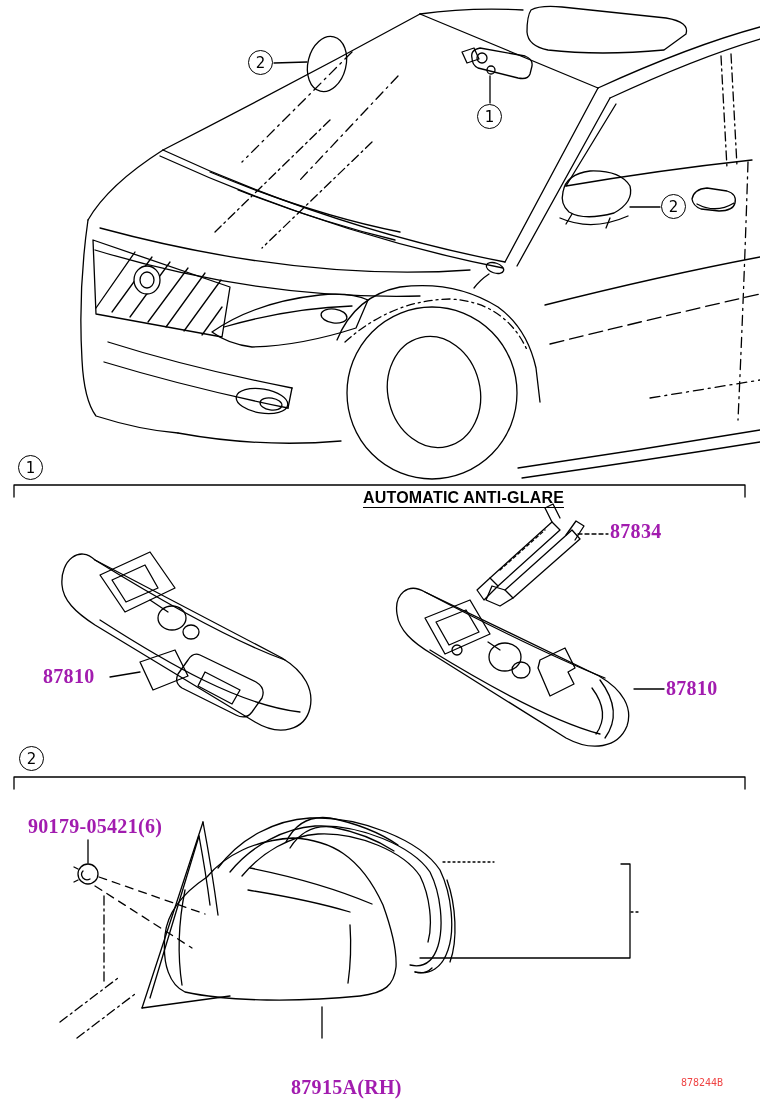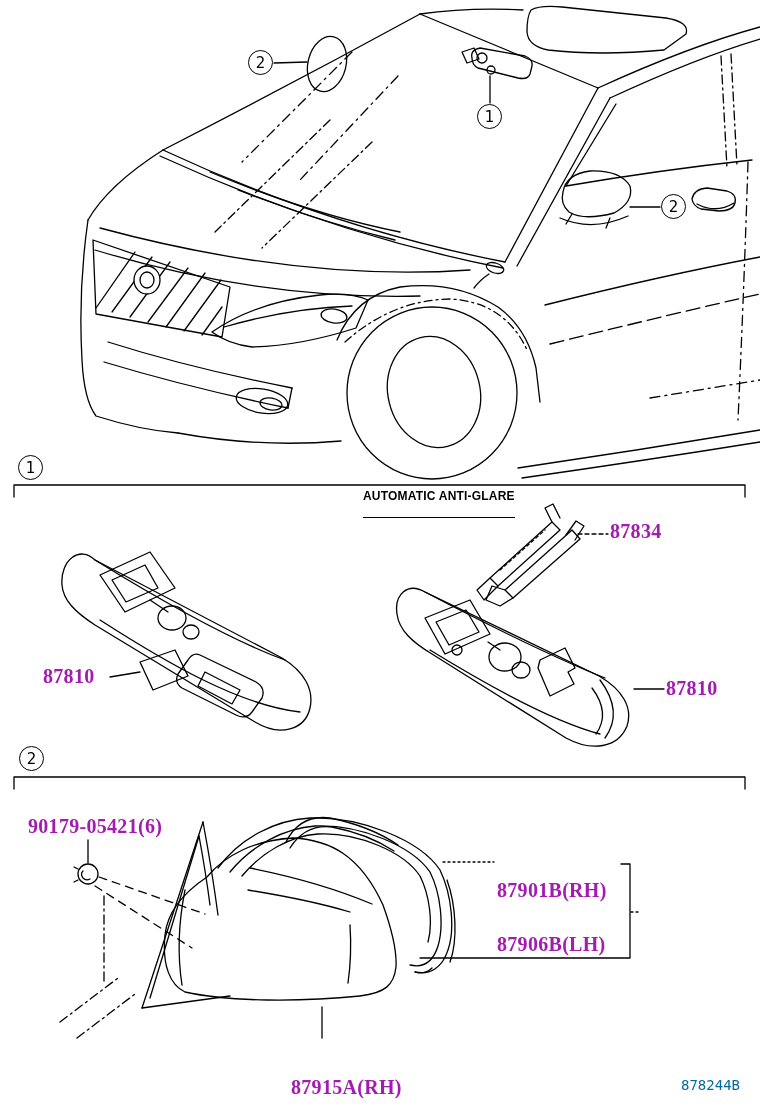--- a/index.html
+++ b/index.html
@@ -4,28 +4,28 @@
 <style>
   html,body{margin:0;padding:0;background:#fff;}
   .page{position:relative;width:760px;height:1112px;background:#fff;overflow:hidden;
         font-family:"DejaVu Sans Mono", monospace;color:#000;}
   svg.art{position:absolute;left:0;top:0;}
   svg.art *{vector-effect:non-scaling-stroke;}
   .lbl{position:absolute;font-family:Liberation Serif, serif;font-weight:bold;
        font-size:20px;line-height:18px;letter-spacing:0.3px;white-space:pre;color:#a21caf;}
   .lbl .row{display:block;}
   .heading{position:absolute;left:363px;top:489px;font-family:"Liberation Sans", sans-serif;
-       font-weight:bold;font-size:12px;letter-spacing:0.2px;color:#000;
-       border-bottom:1.5px solid #000;padding-bottom:14px;white-space:pre;}
+       font-weight:bold;font-size:16px;letter-spacing:0.2px;color:#000;
+       border-bottom:1.5px solid #000;padding-bottom:0;white-space:pre;}
   .callout{position:absolute;width:25px;height:25px;border:1.6px solid #000;border-radius:50%;
        display:flex;align-items:center;justify-content:center;
        font-family:"DejaVu Sans", sans-serif;font-size:15px;font-weight:400;color:#000;
        background:#fff;box-sizing:border-box;}
   .footer-id{position:absolute;left:681px;top:1077px;font-family:"DejaVu Sans Mono", monospace;
-       font-size:14px;font-weight:normal;color:#0369a1;letter-spacing:0px;}
+       font-size:10px;font-weight:normal;color:#ef4444;letter-spacing:0px;}
 </style>
 </head>
 <body>
 
 <div class="page">
 
   <svg class="art" width="760" height="1112" viewBox="0 0 760 1112" fill="none" stroke="#000" stroke-width="1.3" stroke-linecap="round" stroke-linejoin="round">
 
     <g>
 
@@ -236,24 +236,20 @@
   <div class="heading">AUTOMATIC ANTI-GLARE</div>
 
   <div class="lbl" style="left:610px;top:522px;">87834</div>
 
   <div class="lbl" style="left:43px;top:667px;">87810</div>
 
   <div class="lbl" style="left:666px;top:679px;">87810</div>
 
   <div class="lbl" style="left:28px;top:817px;">90179-05421(6)</div>
 
-  <div class="lbl" style="left:497px;top:845px;">
-    <span class="row">87901B(RH)</span>
-    <span class="row">87906B(LH)</span>
-  </div>
 
 
   <div class="lbl" style="left:291px;top:1042px;">
     <span class="row">87915A(RH)</span>
     
   </div>
 
   <div class="footer-id">878244B</div>
 
 </div>

